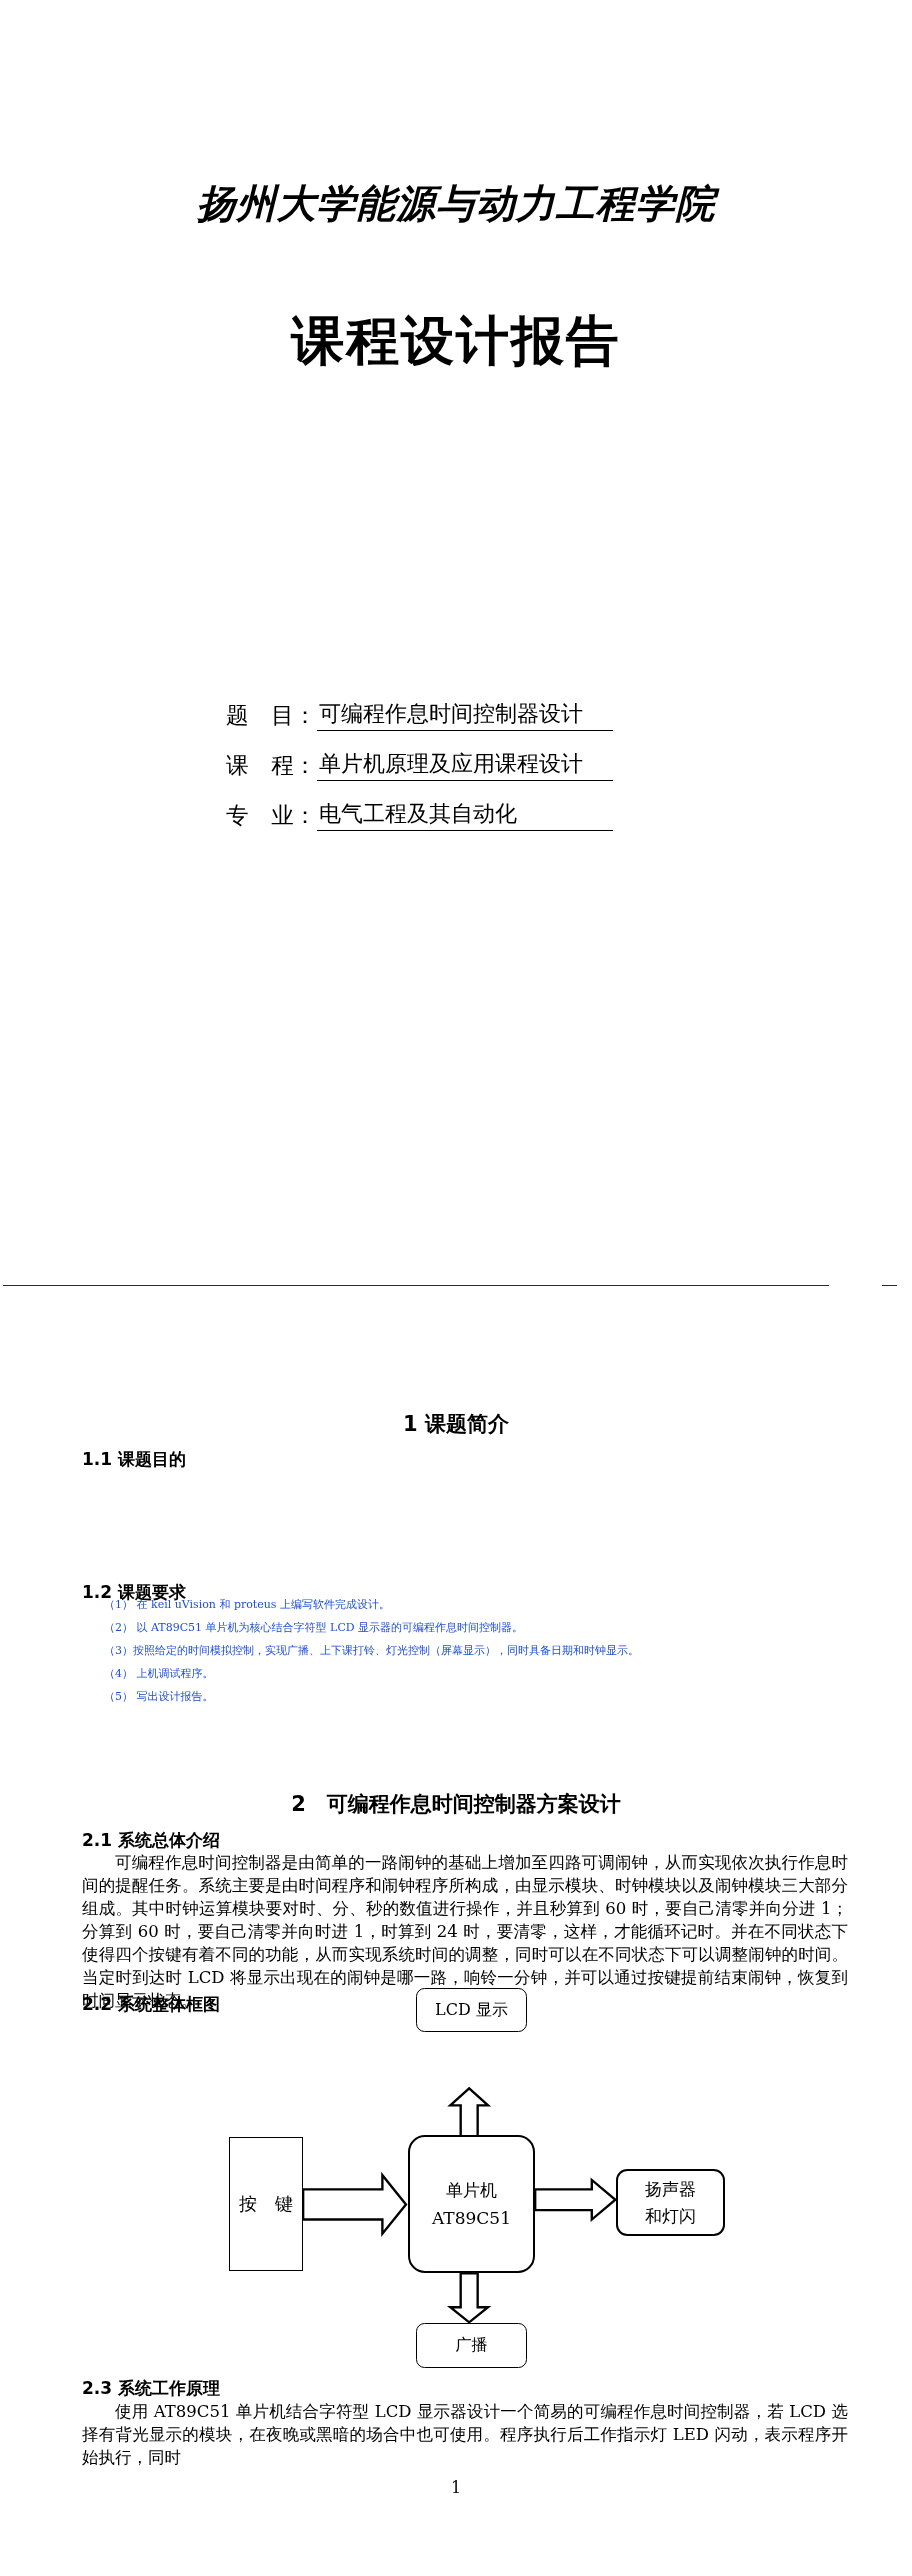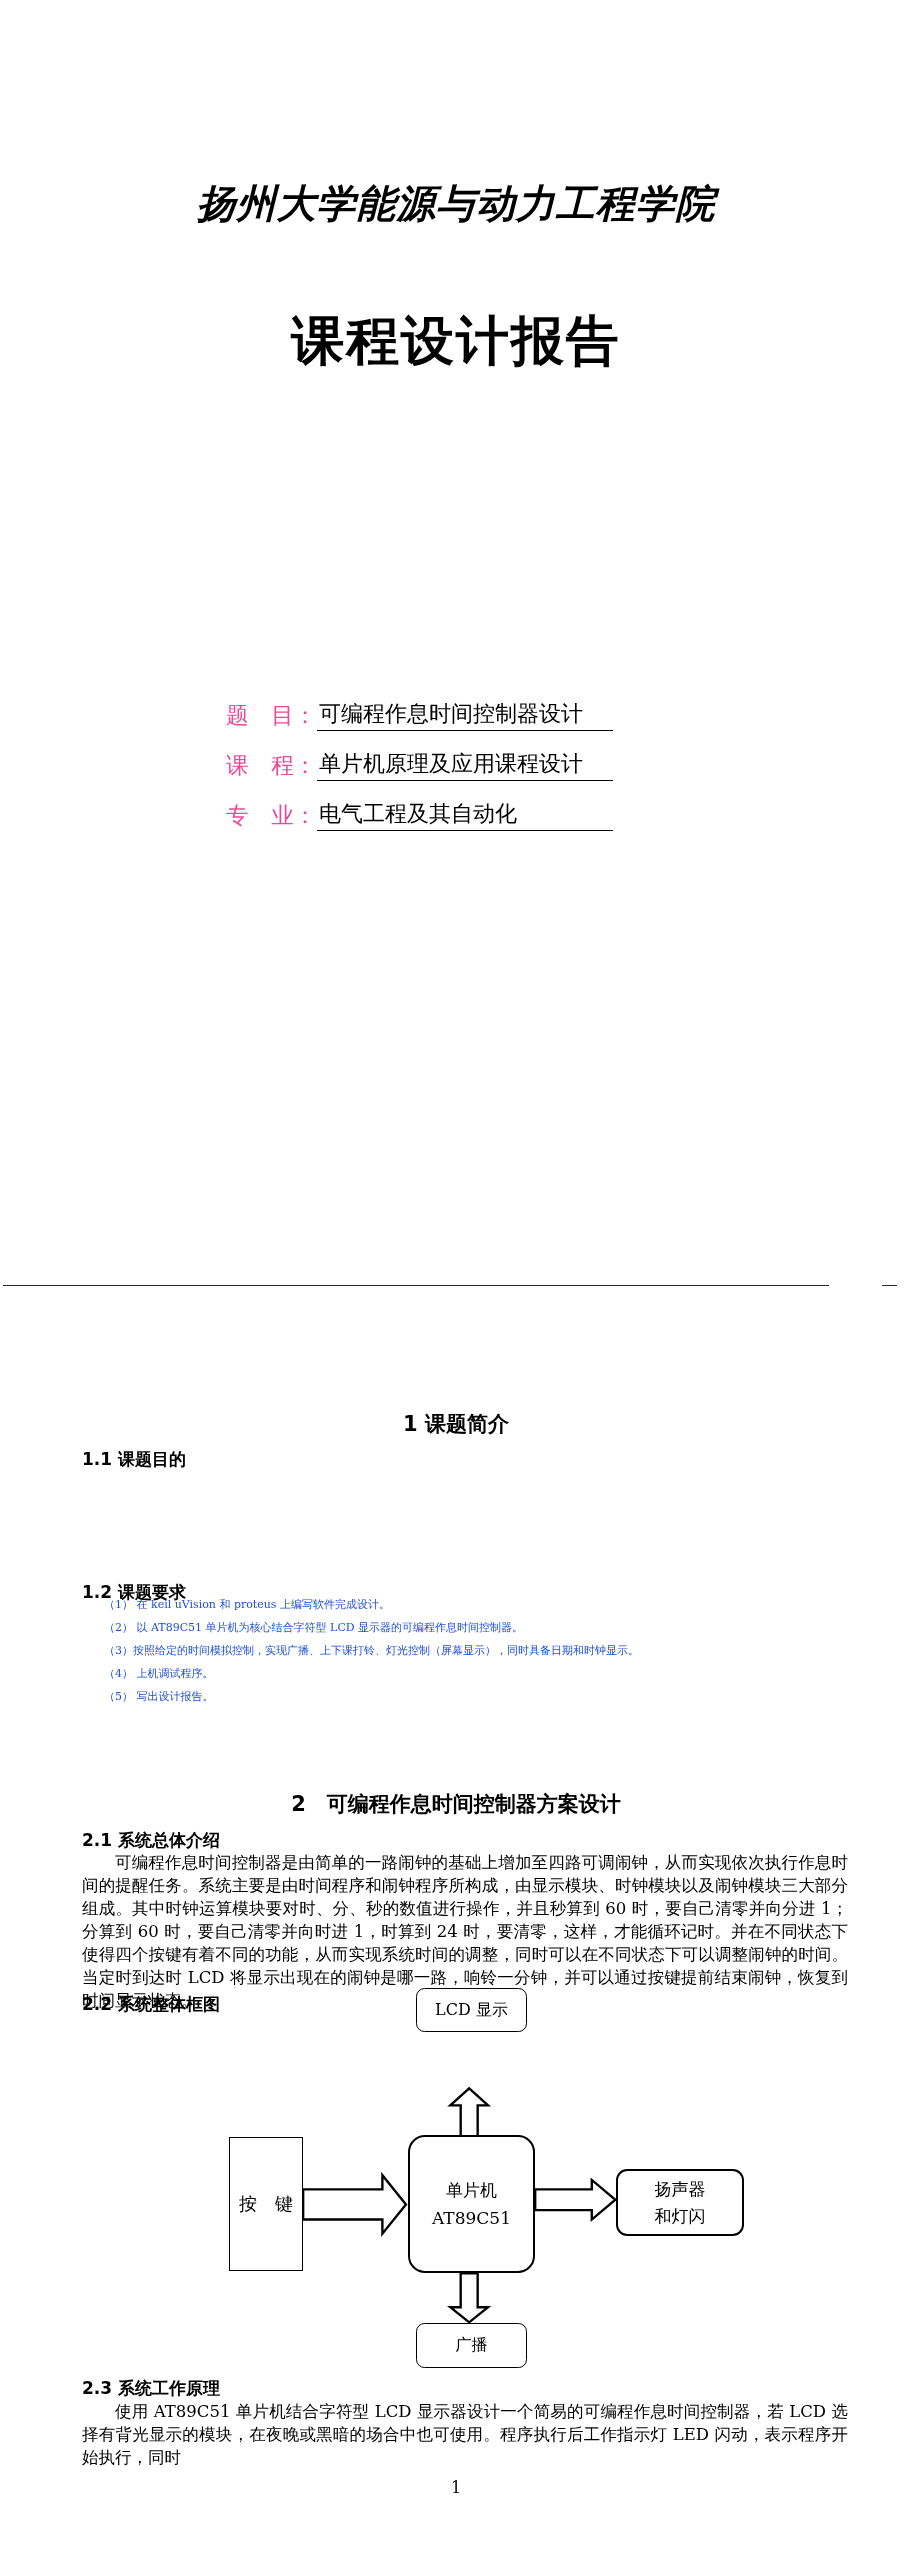--- a/index.html
+++ b/index.html
@@ -23,21 +23,21 @@
   }
   .report-title {
     position:absolute; top:306px; left:0; width:912px;
     text-align:center;
     font-family:"DejaVu Sans","Liberation Sans",sans-serif;
     font-size:53px; font-weight:bold; letter-spacing:1.9px; color:#000;
   }
   .fields { position:absolute; top:681px; left:226px; width:396px; }
   .field-row { display:flex; align-items:flex-end; height:50px; }
   .field-label {
-    font-size:22.6px; color:#ec4899; width:91px; flex:0 0 91px;
+    font-size:22.6px; color:#000000; width:91px; flex:0 0 91px;
     letter-spacing:0;
   }
   .field-value {
     font-size:22px; color:#000;
     width:296px; flex:0 0 296px;
     border-bottom:1.9px solid #000;
     padding:0 0 0.9px 1.9px;
     white-space:nowrap;
   }
 
@@ -89,21 +89,21 @@
 
   
   .diagram-box {
     position:absolute; background:#fff; border:1.9px solid #000;
     display:flex; flex-direction:column; align-items:center; justify-content:center;
     font-size:16px; color:#000; text-align:center;
   }
   .box-lcd      { left:416px; top:1988px; width:111px; height:44px; border-radius:8.5px; }
   .box-keys     { left:229px; top:2137px; width:74px;  height:134px; border-radius:0; font-size:18px; }
   .box-mcu      { left:408px; top:2135px; width:127px; height:138px; border-radius:17px; border-width:2.4px; font-size:17px; line-height:28px; }
-  .box-speaker  { left:616px; top:2169px; width:128px; height:67px; border-radius:11.3px; border-width:2.4px; font-size:17px; line-height:27px; }
+  .box-speaker  { left:616px; top:2169px; width:109px; height:67px; border-radius:11.3px; border-width:2.4px; font-size:17px; line-height:27px; }
   .box-broadcast{ left:416px; top:2323px; width:111px; height:45px; border-radius:8.5px; }
   .diagram-arrows { position:absolute; left:189px; top:2029px; width:566px; height:349px; }
 </style>
 </head>
 <body>
 
 <div class="page">
 
   <div class="institution">扬州大学能源与动力工程学院</div>
   <div class="report-title">课程设计报告</div>

